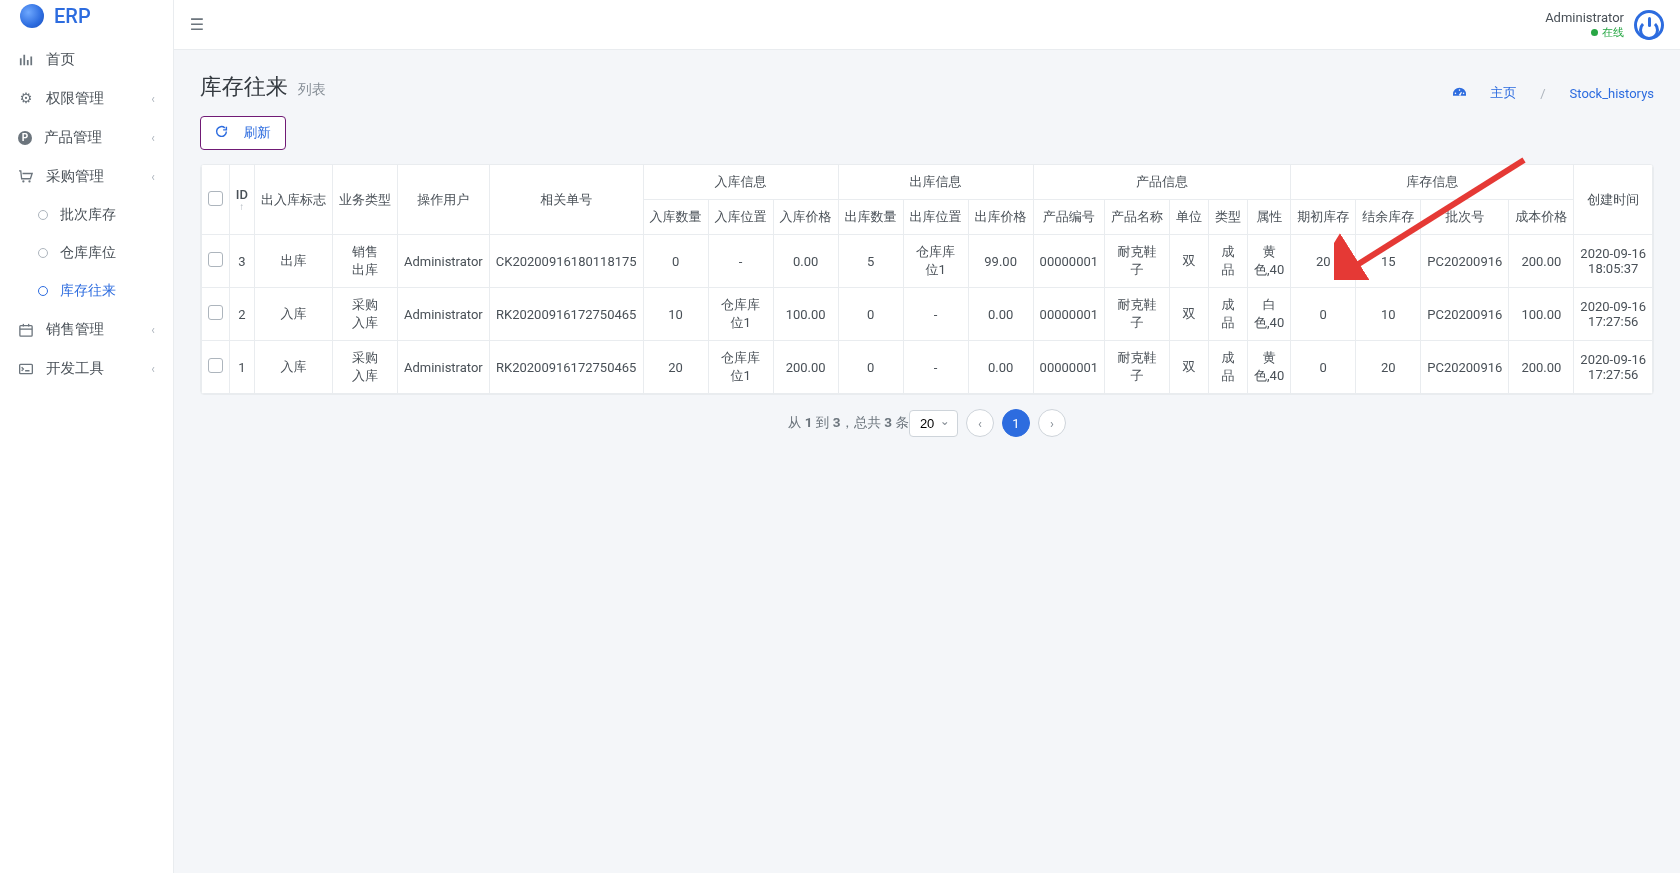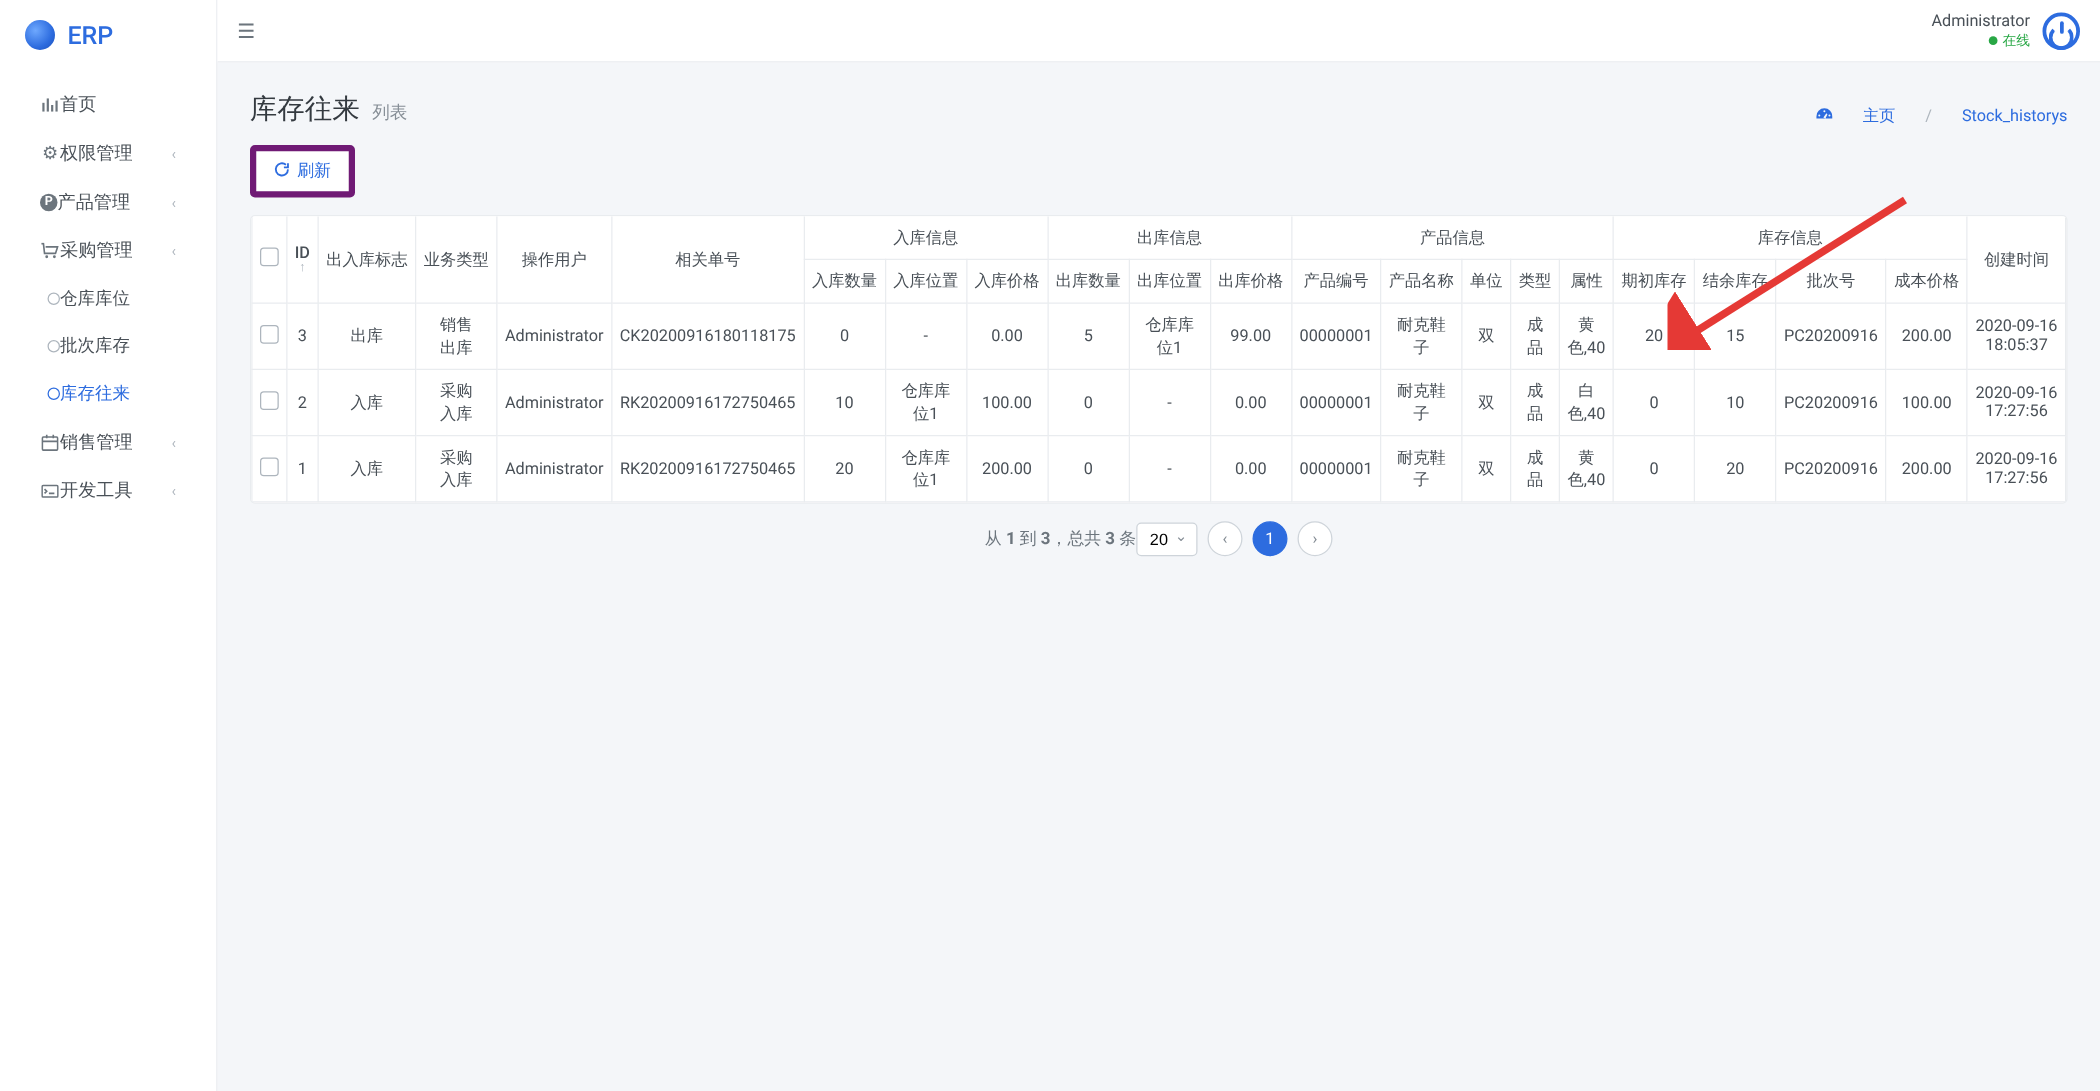--- a/index.html
+++ b/index.html
@@ -16,39 +16,40 @@
 .sidebar {
   width: 220px;
   background: #fff;
   border-right: 1px solid #e9ecef;
   display: flex;
   flex-direction: column;
 }
 .brand {
   display: flex;
   align-items: center;
-  padding: 16px 20px;
+  padding: 4px 20px;
   font-size: 20px;
   color: #2d6cdf;
   font-weight: 500;
   gap: 10px;
 }
 .brand-logo {
   width: 24px; height: 24px;
   border-radius: 50%;
   background: radial-gradient(circle at 35% 35%, #6ea8fe 0%, #2d6cdf 60%, #1a4eb8 100%);
   position: relative;
 }
 .nav { list-style: none; padding: 8px 0; }
 .nav-item {
   display: flex; align-items: center;
-  padding: 10px 32px;
+  padding: 10px 18px;
   color: #495057;
   cursor: pointer;
   font-size: 14.5px;
+  gap: 12px;
   position: relative;
 }
 .nav-item .chev {
   margin-left: auto;
   color: #adb5bd;
   font-size: 12px;
 }
 .nav-sub { list-style: none; }
 .nav-sub .nav-item { padding-left: 38px; font-size: 14px; }
 .nav-sub .nav-item.active { color: #2d6cdf; }
@@ -81,23 +82,23 @@
 .power-btn::after{content:"";position:absolute;width:14px;height:14px;border:3px solid #2d6cdf;border-top-color:transparent;border-radius:50%;top:7px;}
 .content { padding: 22px 26px; flex:1; overflow:auto; position:relative;}
 .page-head { display:flex; align-items:flex-end; justify-content:space-between; margin-bottom:14px;}
 .page-title { display:flex; align-items:baseline; gap:10px;}
 .page-title h1 { font-size: 22px; font-weight:500; color:#343a40;}
 .page-title small { color:#868e96; font-size:14px;}
 .breadcrumb { font-size:13px; color:#2d6cdf; display:flex; gap:24px; align-items:center;}
 .breadcrumb .sep{color:#adb5bd;}
 .toolbar { margin-bottom:14px;}
 .btn-refresh {
-  border:5px solid #701a75; color:#2d6cdf; background:#fff;
+  border:1px solid #701a75; color:#2d6cdf; background:#fff;
   padding:7px 14px; border-radius:4px; font-size:13.5px; cursor:pointer;
-  display:inline-flex; align-items:center; gap:6px;
+  display:inline-flex; align-items:center; gap:16px;
 }
 .table-wrap { background:#fff; border:1px solid #e9ecef; border-radius:4px; overflow-x:auto;}
 table { border-collapse: collapse; width:100%; font-size:13px; table-layout:auto;}
 th, td { border:1px solid #e9ecef; padding:8px 6px; text-align:center; color:#495057; white-space:nowrap;}
 th { background:#fff; font-weight:500; }
 thead tr:first-child th { border-top:none;}
 .checkbox {
   width:15px; height:15px; border:1.5px solid #adb5bd; border-radius:3px; display:inline-block; cursor:pointer; background:#fff;
 }
 .table-footer { display:flex; align-items:center; justify-content:center; padding:14px 4px 0; font-size:13.5px; color:#6c757d;}
@@ -157,25 +158,25 @@
             <circle cx="5" cy="13" r="1.3"></circle>
             <circle cx="12" cy="13" r="1.3"></circle>
           </svg>
       </span>
       <span>采购管理</span>
       <span class="chev">‹</span>
     </li>
     <ul class="nav-sub">
       <li class="nav-item">
         <span class="bullet"></span>
-        <span>仓库库位</span>
+        <span>批次库存</span>
       </li>
       <li class="nav-item">
         <span class="bullet"></span>
-        <span>批次库存</span>
+        <span>仓库库位</span>
       </li>
       <li class="nav-item active">
         <span class="bullet"></span>
         <span>库存往来</span>
       </li>
     </ul>
     <li class="nav-item">
       <span class="nav-icon">
         <svg width="14" height="14" viewBox="0 0 16 16" fill="none" stroke="currentColor" stroke-width="1.5">
             <rect x="1" y="3" width="14" height="12" rx="1"></rect>

